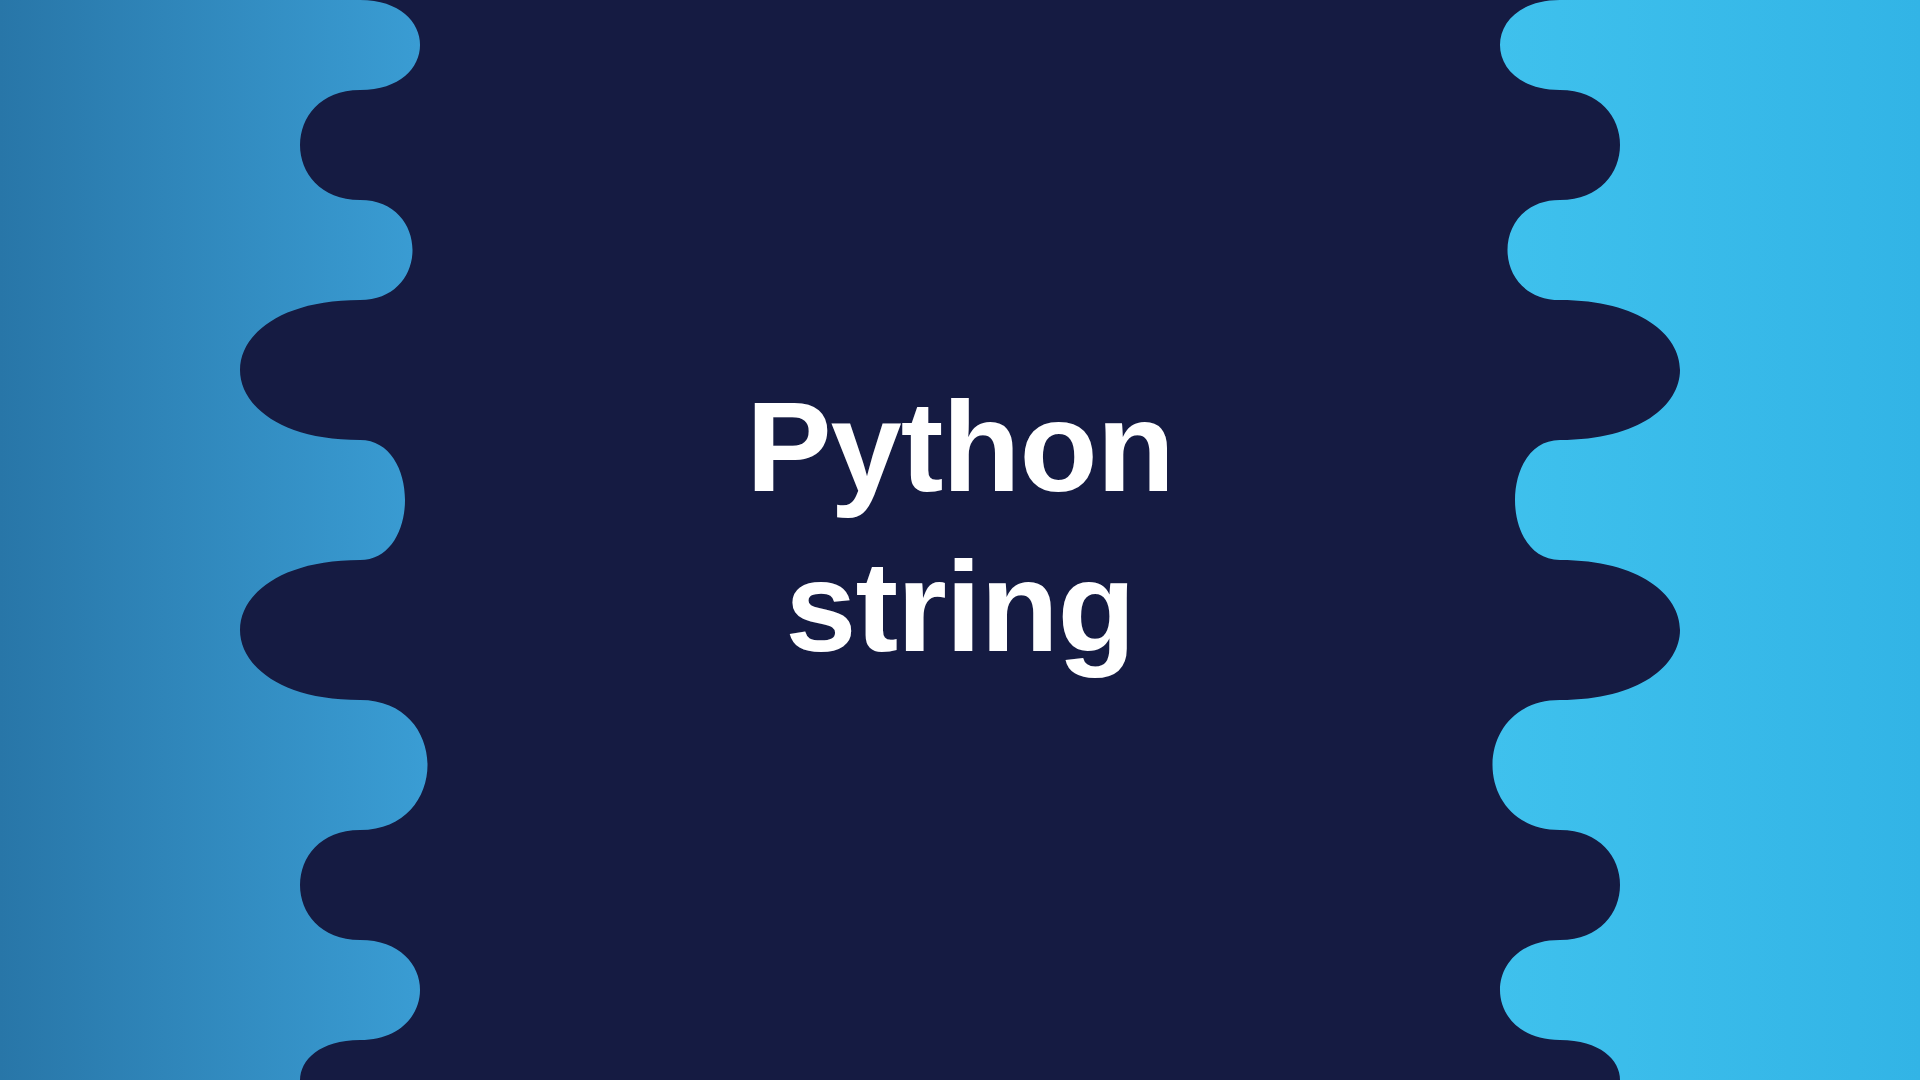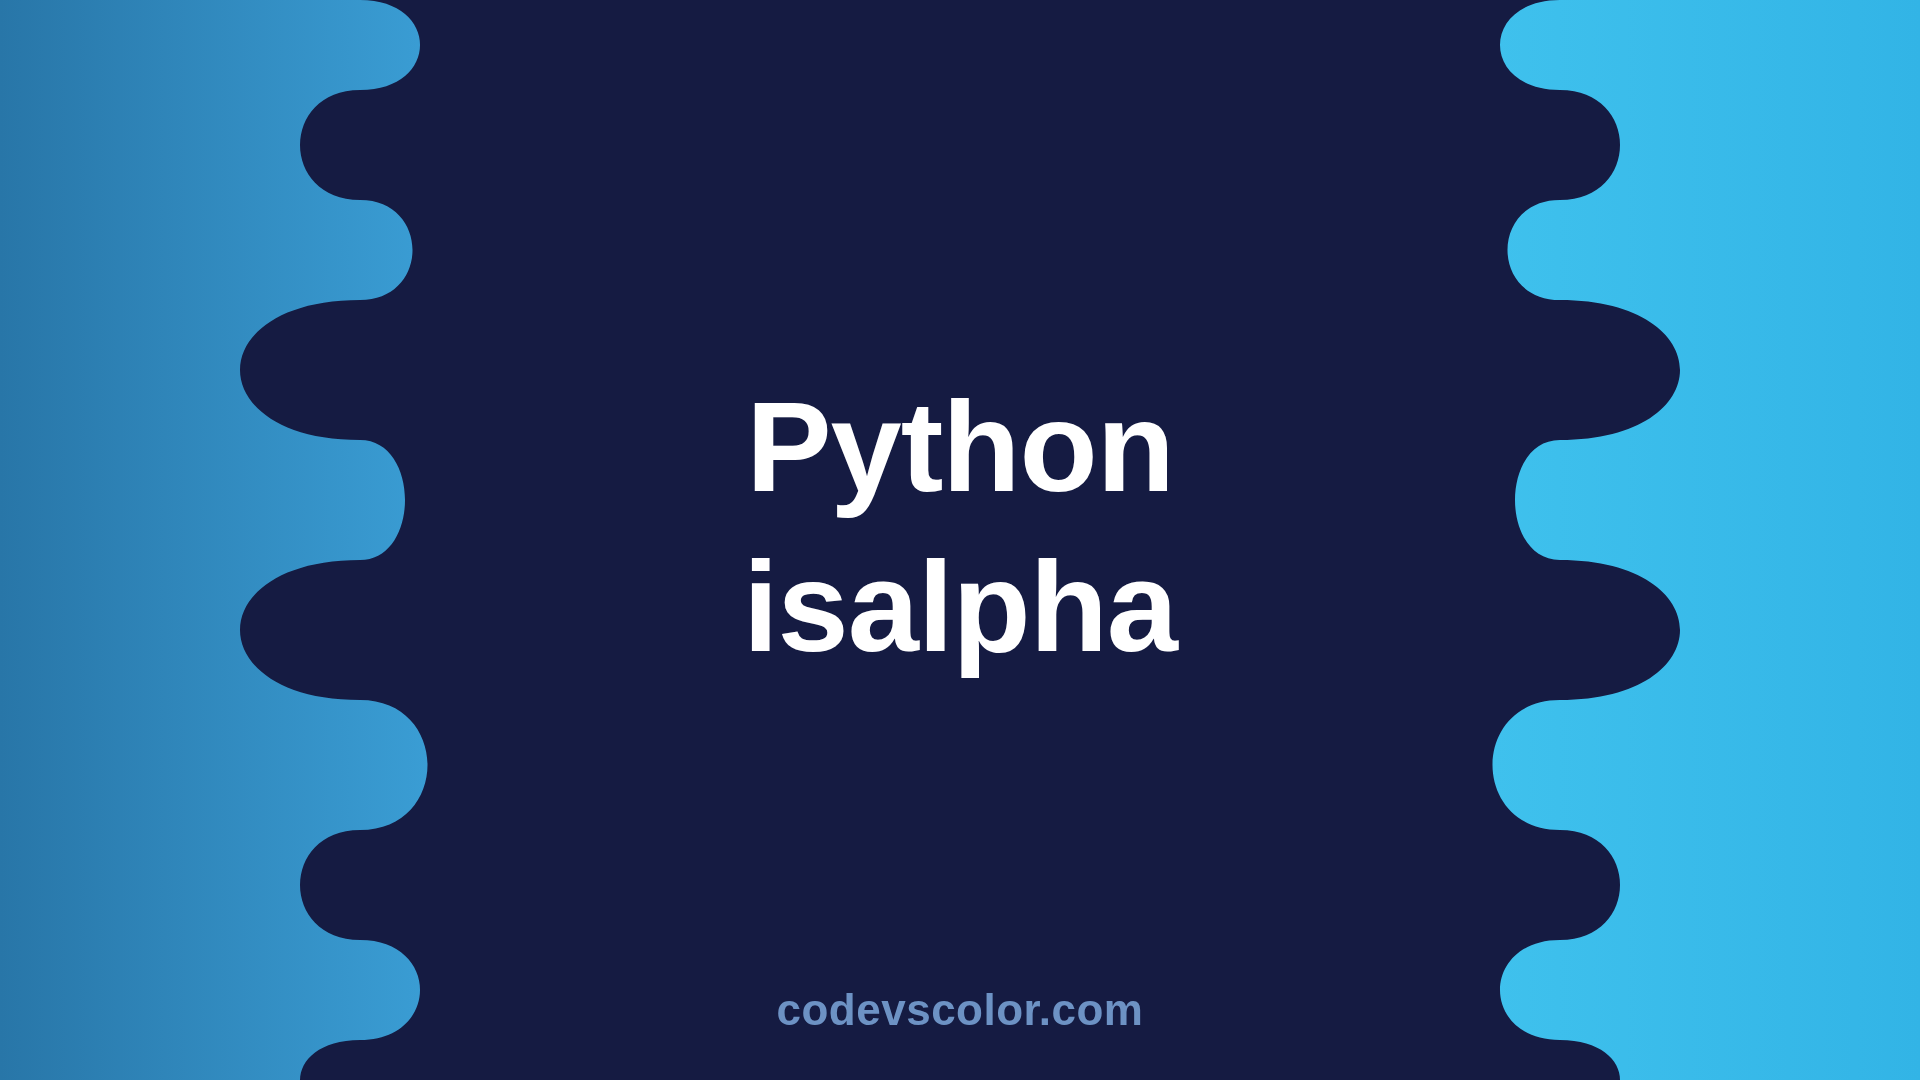--- a/index.html
+++ b/index.html
@@ -96,17 +96,16 @@
       C 1470 700 1470 830 1560 830
       C 1640 830 1640 940 1560 940
       C 1480 940 1480 1040 1560 1040
       C 1600 1040 1620 1060 1620 1080
       L 1920 1080 Z
     "></path>
   </svg>
 
   <div class="title-text">
     <div>Python</div>
-    <div>isalpha</div>
+    <div>string</div>
   </div>
 
-  <div class="brand">codevscolor.com</div>
 </div>
 
 </body></html>

